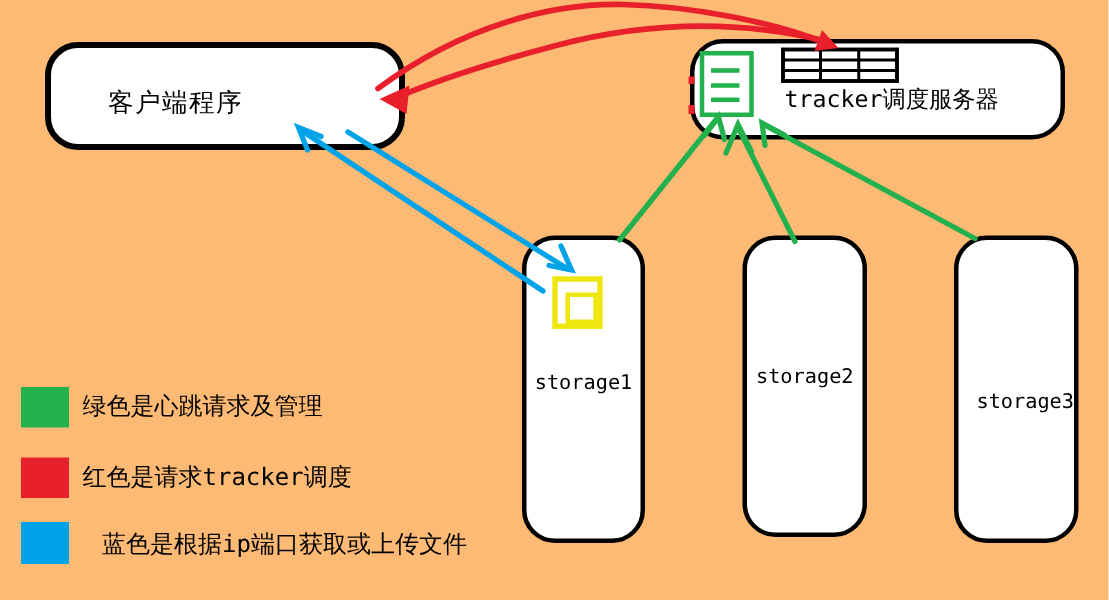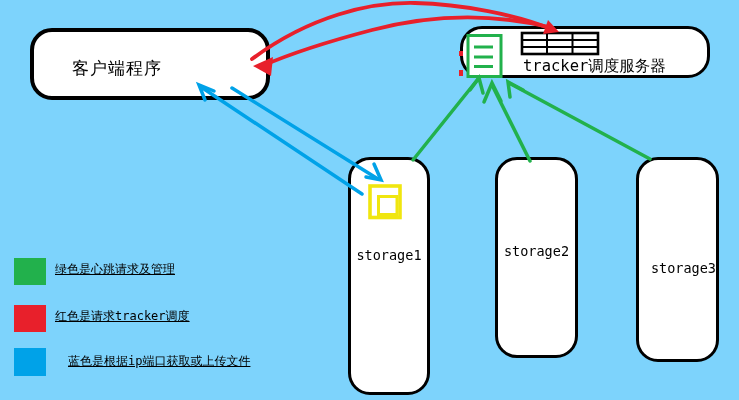--- a/index.html
+++ b/index.html
@@ -1,61 +1,61 @@
 <!DOCTYPE html>
 <html><head>
 <meta charset="utf-8">
 <style>
   html,body{margin:0;padding:0;background:#ffffff;}
   #canvas{
     position:relative;
     width:739px;height:400px;
-    background:#7dd3fc;
+    background:#fdba74;
     overflow:hidden;
     font-family:"DejaVu Sans Mono","Liberation Mono",monospace;
     color:#000;
   }
   .node{
     position:absolute;
     box-sizing:border-box;
     background:#ffffff;
     border:3px solid #000;
     border-radius:22px;
     z-index:1;
   }
   .node-label{
     position:absolute;
     white-space:nowrap;
     font-size:16px;
     color:#000;
   }
   #node-client{left:30px;top:28px;width:240px;height:72px;border-width:4px;}
   #node-client .node-label{left:38px;top:25px;font-size:17px;letter-spacing:1px;}
-  #node-tracker{left:460px;top:26px;width:250px;height:52px;}
+  #node-tracker{left:460px;top:26px;width:250px;height:67px;}
   #node-tracker .node-label{left:60px;top:27px;font-size:15.5px;}
   .storage{width:83px;}
-  #node-storage1{left:348px;top:157px;height:238px;width:82px;}
+  #node-storage1{left:348px;top:157px;height:205px;width:82px;}
   #node-storage2{left:495px;top:157px;height:201px;}
   #node-storage3{left:636px;top:157px;height:205px;}
   .storage .node-label{left:0;top:0;width:100%;text-align:center;font-size:13.5px;}
   #node-storage1 .node-label{top:87px;}
   #node-storage2 .node-label{top:83px;}
   #node-storage3 .node-label{top:100px;text-align:right;}
   #overlay{
     position:absolute;left:0;top:0;width:739px;height:400px;
     z-index:5;pointer-events:none;
   }
   .legend{position:absolute;left:0;top:0;z-index:2;}
   .legend-row{position:absolute;}
   .legend-swatch{
     position:absolute;left:14px;width:32px;height:27px;
   }
   .legend-label{
     position:absolute;left:55px;top:3px;
-    white-space:nowrap;font-size:12px;color:#000;text-decoration:underline;
+    white-space:nowrap;font-size:16px;color:#000;
   }
   #legend-row-green{left:0;top:258px;}
   #legend-row-red{left:0;top:305px;}
   #legend-row-blue{left:0;top:348px;}
   #legend-row-blue .legend-swatch{height:28px;}
   #legend-row-blue .legend-label{left:68px;top:5px;}
 </style>
 </head>
 <body>
 

